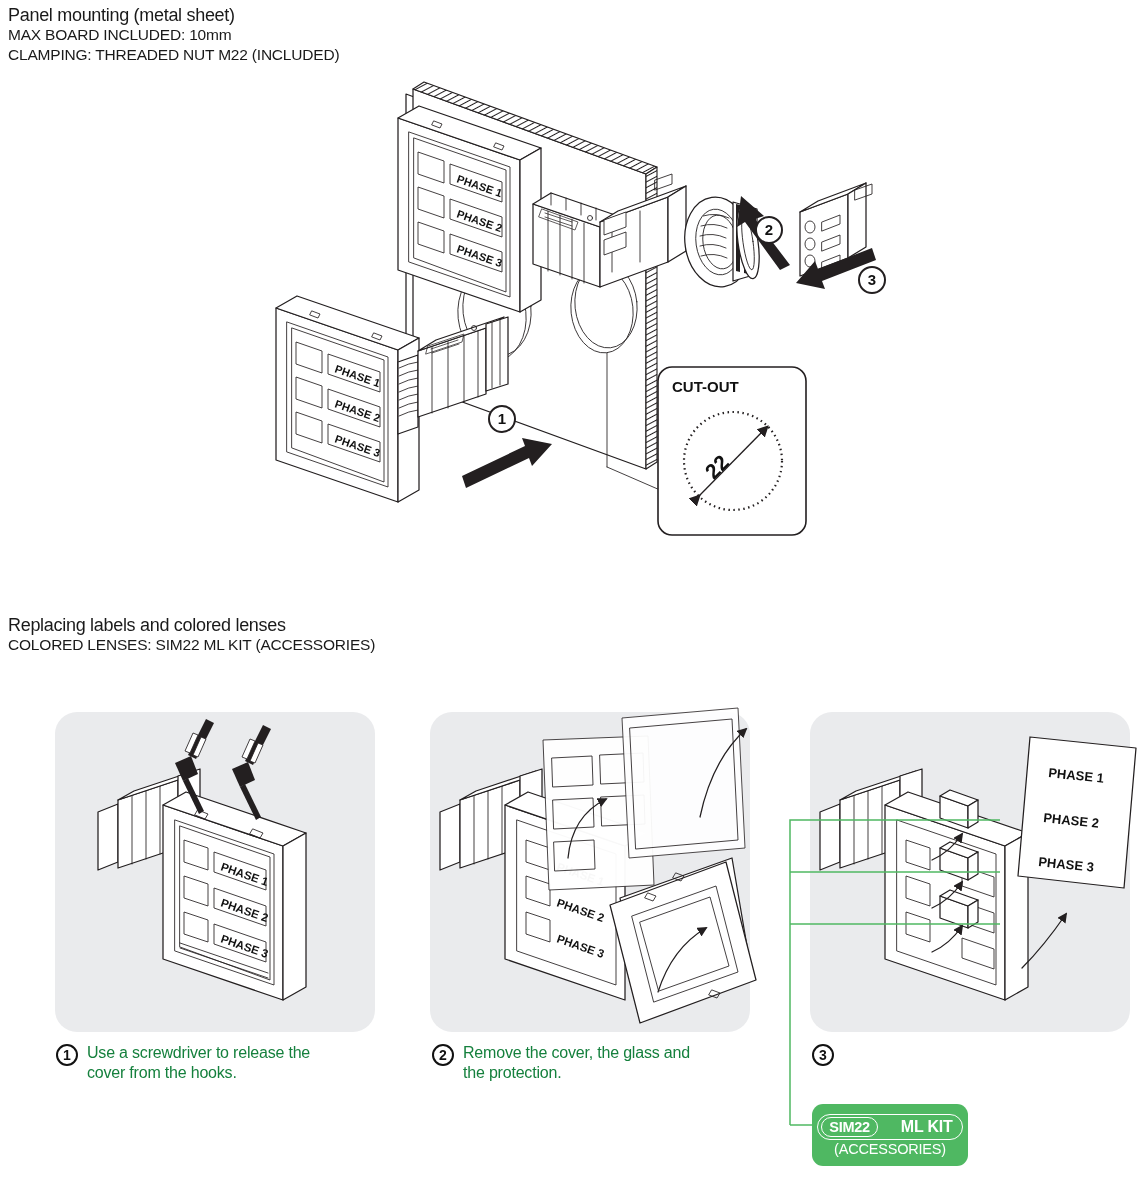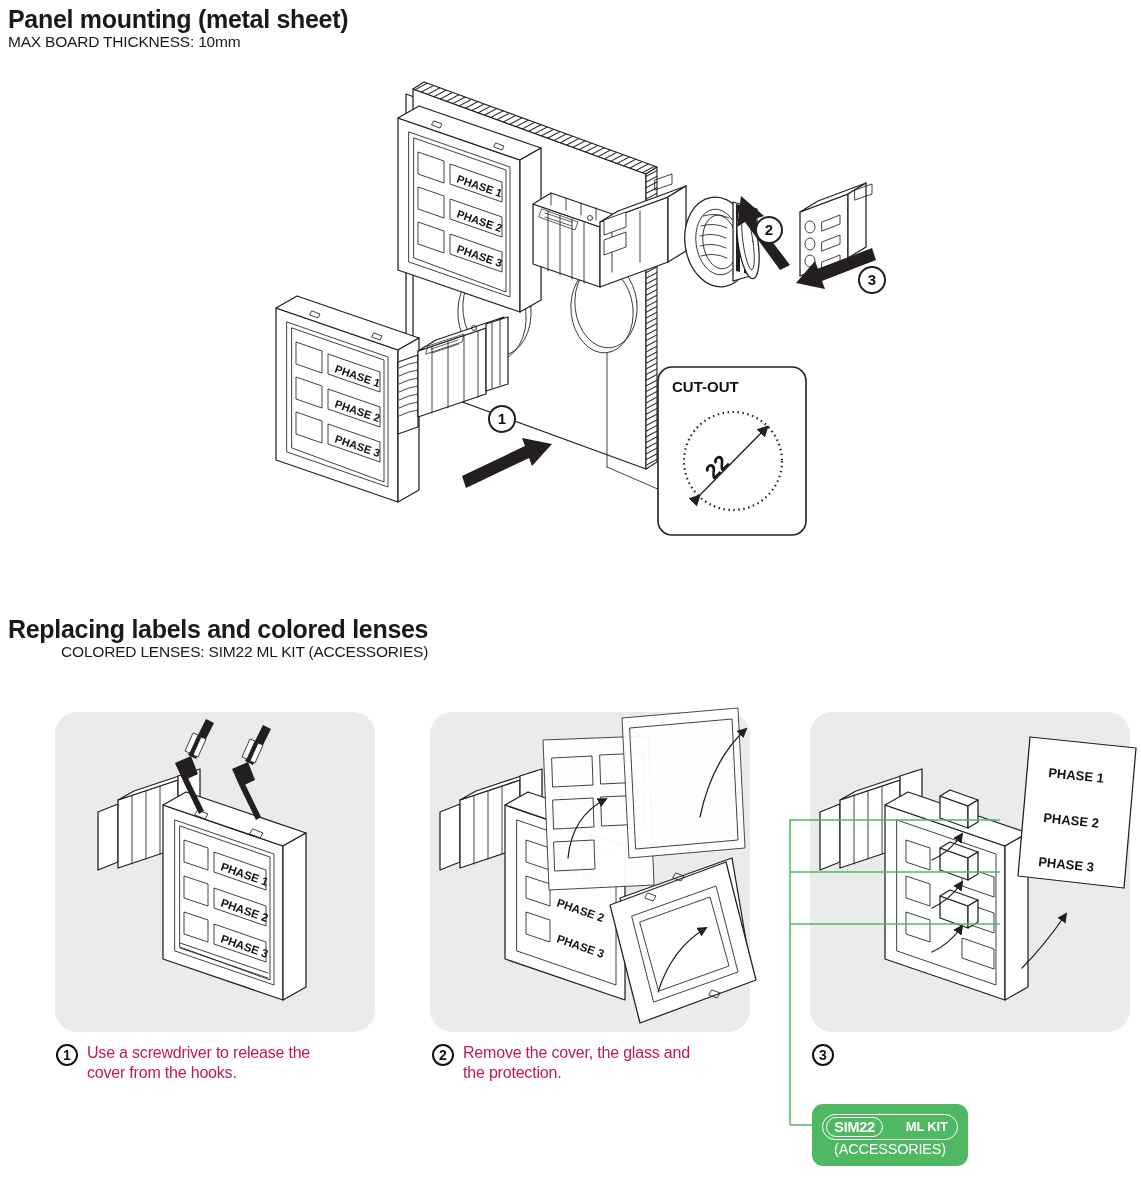--- a/index.html
+++ b/index.html
@@ -1,68 +1,71 @@
 <!DOCTYPE html>
 <html><head>
 <meta charset="utf-8">
 <style>
   html,body{margin:0;padding:0;background:#ffffff;}
   body{width:1141px;height:1200px;position:relative;overflow:hidden;
        font-family:"Liberation Sans",sans-serif;color:#1a1a1a;}
 
-  .sec-title{font-size:25px;font-weight:bold;letter-spacing:-.3px;line-height:1.05;}
+  .sec-title{font-size:18px;font-weight:normal;letter-spacing:-.3px;line-height:1.05;}
   .sec-line{font-size:15.5px;line-height:1.28;letter-spacing:-.2px;}
   .sec-line b{font-weight:normal;}
 
   #hdr1{position:absolute;left:8px;top:6px;}
-  #hdr2{position:absolute;left:8px;top:616px;text-align:right;}
+  #hdr2{position:absolute;left:8px;top:616px;}
 
   #main-diagram{position:absolute;left:0;top:72px;width:1141px;height:500px;}
   #panels{position:absolute;left:0;top:700px;width:1141px;height:500px;}
 
   .panel-bg{fill:#eaebed;}
 
   .cap{position:absolute;display:flex;gap:9px;align-items:flex-start;}
   .cap .num{flex:0 0 auto;width:22px;height:22px;border:2px solid #111;border-radius:50%;
       display:flex;align-items:center;justify-content:center;font-size:14px;font-weight:bold;
       color:#111;box-sizing:border-box;margin-top:1px;}
-  .cap .txt{font-size:16px;line-height:1.28;color:#be185d;letter-spacing:-.2px;max-width:250px;}
+  .cap .txt{font-size:16px;line-height:1.28;color:#15803d;letter-spacing:-.2px;max-width:250px;}
 
   #cap1{left:56px;top:1043px;}
   #cap2{left:432px;top:1043px;}
   #cap3{left:812px;top:1043px;}
 
   #kit-badge{position:absolute;left:812px;top:1104px;width:156px;height:62px;
       background:#4fb862;border-radius:11px;box-sizing:border-box;
       display:flex;flex-direction:column;align-items:center;justify-content:center;gap:1px;}
   #kit-badge .pill-outer{border:1.6px solid #ffffff;border-radius:999px;
       padding:2px 9px 2px 3px;display:flex;align-items:center;gap:23px;text-align:center;}
   #kit-badge .pill-inner{border:1.6px solid #ffffff;border-radius:999px;padding:1px 7px;
       font-size:14.5px;font-weight:bold;color:#fff;letter-spacing:-.3px;}
-  #kit-badge .mlkit{font-size:13px;font-weight:bold;color:#fff;letter-spacing:-.2px;}
+  #kit-badge .mlkit{font-size:16px;font-weight:bold;color:#fff;letter-spacing:-.2px;}
   #kit-badge .acc{font-size:14.5px;color:#ffffff;letter-spacing:-.2px;}
 
   svg{display:block;}
   .ln{fill:none;stroke:#231f20;stroke-width:1.25;stroke-linejoin:round;stroke-linecap:round;}
   .ln-t{fill:none;stroke:#231f20;stroke-width:.85;stroke-linejoin:round;stroke-linecap:round;}
   .fw{fill:#ffffff;stroke:#231f20;stroke-width:1.25;stroke-linejoin:round;}
   .fw-t{fill:#ffffff;stroke:#231f20;stroke-width:.85;stroke-linejoin:round;}
   .fk{fill:#231f20;}
   .hatch{fill:url(#hatchPat);stroke:#231f20;stroke-width:1.1;stroke-linejoin:round;}
   .greenline{fill:none;stroke:#4fb862;stroke-width:1.5;}
   .lbl{font-family:"Liberation Sans",sans-serif;font-weight:bold;fill:#111;}
   .cut-title{font-family:"Liberation Sans",sans-serif;font-weight:bold;fill:#111;font-size:15px;}
 </style>
 </head>
 <body>
 
 <div id="hdr1">
   <div class="sec-title">Panel mounting (metal sheet)</div>
   <div class="sec-line">
-    <span>MAX BOARD THICKNESS: </span><b>10mm</b><span></span>
+    <span>MAX BOARD INCLUDED: </span><b>10mm</b><span></span>
+  </div>
+  <div class="sec-line">
+    <span>CLAMPING: </span><b>THREADED NUT M22</b><span> (INCLUDED)</span>
   </div>
 </div>
 
 <div id="main-diagram">
 <svg width="1141" height="500" viewBox="0 0 1141 500">
   <defs>
     <pattern id="hatchPat" width="5" height="5" patternUnits="userSpaceOnUse" patternTransform="rotate(62)">
       <rect width="5" height="5" fill="#ffffff"></rect>
       <line x1="0" y1="0" x2="0" y2="5" stroke="#231f20" stroke-width="2"></line>
     </pattern>

